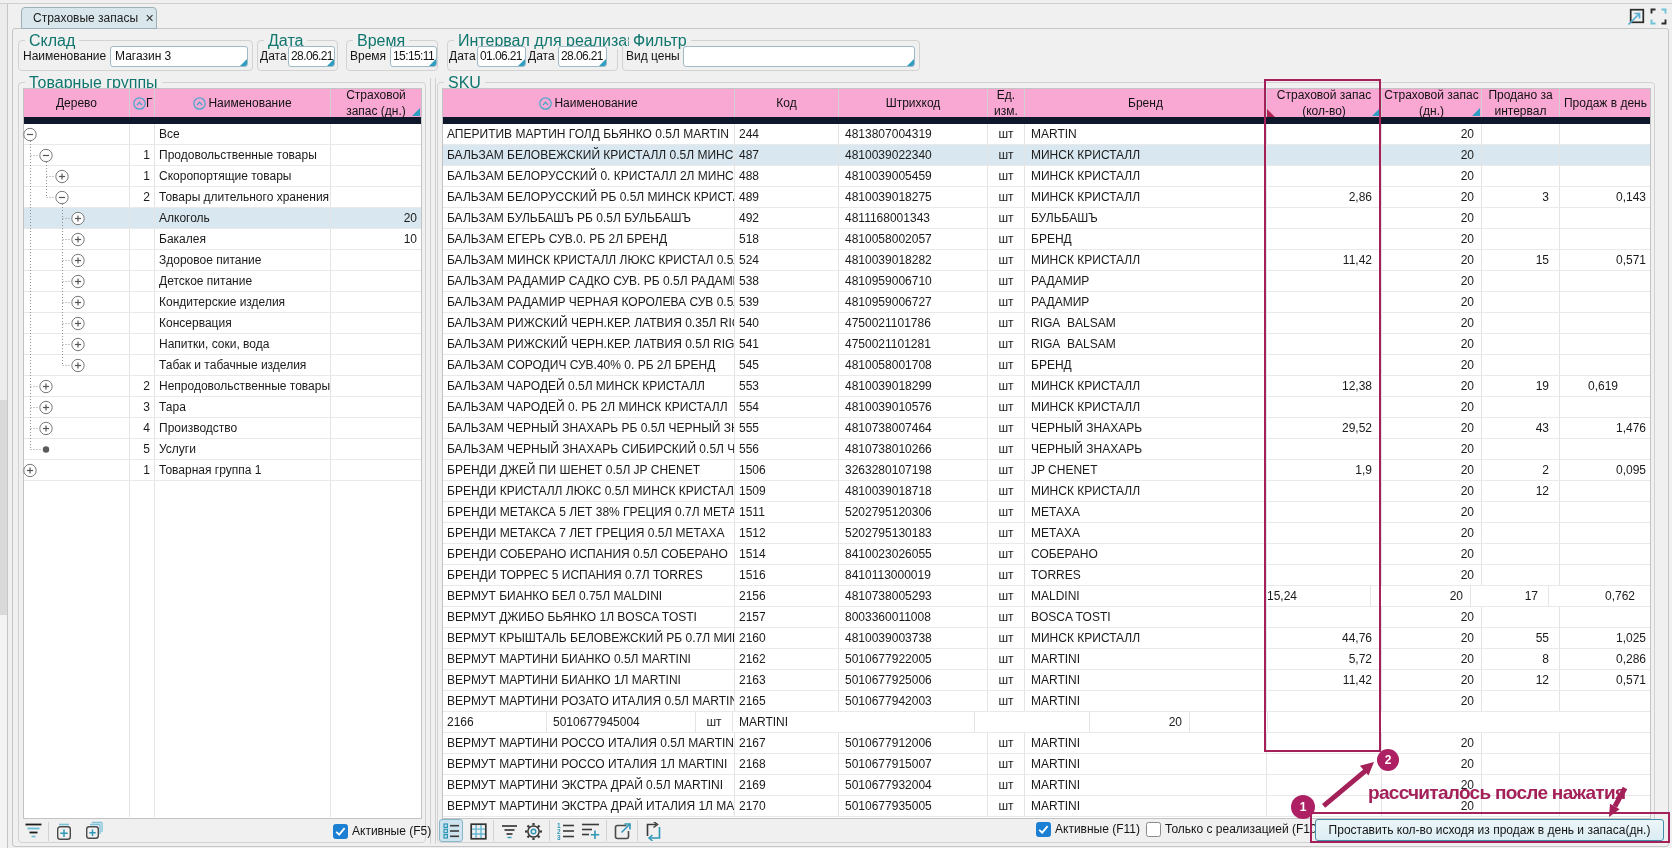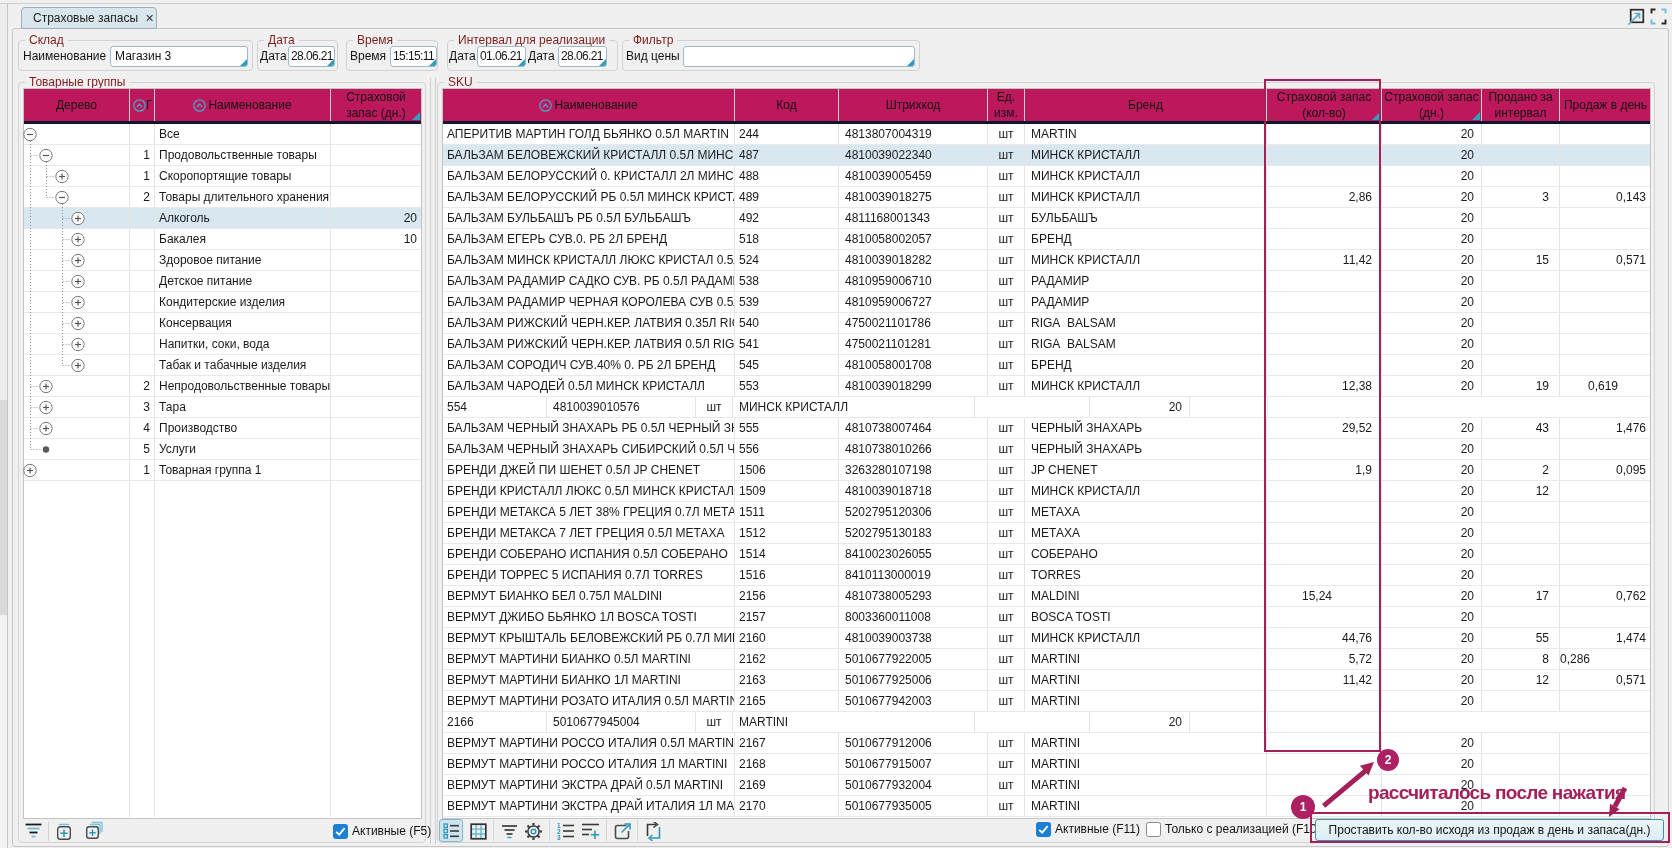--- a/index.html
+++ b/index.html
@@ -1,26 +1,26 @@
 <!DOCTYPE html>
 <html lang="ru"><head><meta charset="utf-8">
 <style>
 *{margin:0;padding:0;box-sizing:border-box}
 html,body{width:1672px;height:848px;background:#f0f0f0;font-family:"Liberation Sans",sans-serif;overflow:hidden;position:relative}
 .abs{position:absolute}
 .box{position:absolute;border:1px solid #d2d2d2;border-radius:4px}
-.boxtitle{position:absolute;top:-9px;left:6px;background:#f0f0f0;padding:0 4px;color:#7f1d1d;font-size:12px;line-height:17px;white-space:nowrap}
+.boxtitle{position:absolute;top:-9px;left:6px;background:#f0f0f0;padding:0 4px;color:#0f766e;font-size:16px;line-height:17px;white-space:nowrap}
 .lbl{position:absolute;font-size:12px;color:#141414;line-height:21px;white-space:nowrap}
 .inp{position:absolute;height:21px;background:#fff;border:1px solid #9fb9c6;border-radius:3px;font-size:12px;color:#141414;line-height:19px;padding-left:4px;white-space:nowrap;overflow:hidden}
 .inpd{padding-left:2px !important;letter-spacing:-0.6px}
 .inp::after{content:"";position:absolute;right:0;bottom:0;width:0;height:0;border-left:7px solid transparent;border-bottom:7px solid #2f9dc0}
 .hl{background:#d9e8f0 !important}
 .row{display:flex;height:21px;border-bottom:1px solid #e9e9e9;background:#fff}
 .cell{height:20px;border-right:1px solid #e4e4e4;font-size:12px;color:#1a1a1a;line-height:20px;white-space:nowrap;overflow:hidden;flex:none}
-.hdr{display:flex;background:#be185d;border-bottom:3px solid #0f172a}
+.hdr{display:flex;background:#f9a8d4;border-bottom:7px solid #0f172a}
 .hcell{position:relative;border-right:1px solid #d0d0d0;font-size:12px;color:#111;flex:none;display:flex;align-items:center;justify-content:center;text-align:center;line-height:16px}
 .tri-b{position:absolute;width:0;height:0;border-left:8px solid transparent;border-bottom:8px solid #2e9ec2}
 .crimson{position:absolute;border:2px solid #a32059;background:transparent;z-index:40}
 .acirc{position:absolute;background:#ad2164;border-radius:50%;color:#fff;font-size:12px;font-weight:bold;display:flex;align-items:center;justify-content:center;z-index:45}
 .cb{position:absolute;width:15px;height:15px}
 </style></head><body>
 <div class="abs" style="left:0;top:3px;width:7px;height:845px;background:#ececec"></div>
 <div class="abs" style="left:0;top:400px;width:7px;height:215px;background:#d9d9d9"></div>
 <div class="abs" style="left:0;top:615px;width:7px;height:233px;background:#f3f3f3"></div>
 <div class="abs" style="left:7px;top:3px;width:1px;height:845px;background:#c6c6c6"></div>
@@ -413,20 +413,21 @@
 <div class="cell" style="width:104px;padding-left:4px">553</div>
 <div class="cell" style="width:149px;padding-left:6px">4810039018299</div>
 <div class="cell" style="width:37px;text-align:center">шт</div>
 <div class="cell" style="width:242px;padding-left:6px">МИНСК КРИСТАЛЛ</div>
 <div class="cell" style="width:115px;text-align:right;padding-right:9px">12,38</div>
 <div class="cell" style="width:100px;text-align:right;padding-right:7px">20</div>
 <div class="cell" style="width:78px;text-align:right;padding-right:10px">19</div>
 <div class="cell" style="width:91px;border-right:none;text-align:center;padding-right:5px">0,619</div>
 </div>
 <div class="row">
+<div class="cell" style="width:292px;padding-left:4px">БАЛЬЗАМ ЧАРОДЕЙ 0. РБ 2Л МИНСК КРИСТАЛЛ</div>
 <div class="cell" style="width:104px;padding-left:4px">554</div>
 <div class="cell" style="width:149px;padding-left:6px">4810039010576</div>
 <div class="cell" style="width:37px;text-align:center">шт</div>
 <div class="cell" style="width:242px;padding-left:6px">МИНСК КРИСТАЛЛ</div>
 <div class="cell" style="width:115px;text-align:right;padding-right:9px"></div>
 <div class="cell" style="width:100px;text-align:right;padding-right:7px">20</div>
 <div class="cell" style="width:78px;text-align:right;padding-right:10px"></div>
 <div class="cell" style="width:91px;border-right:none;text-align:right;padding-right:5px"></div>
 </div>
 <div class="row">
@@ -516,21 +517,21 @@
 <div class="cell" style="width:100px;text-align:right;padding-right:7px">20</div>
 <div class="cell" style="width:78px;text-align:right;padding-right:10px"></div>
 <div class="cell" style="width:91px;border-right:none;text-align:right;padding-right:5px"></div>
 </div>
 <div class="row">
 <div class="cell" style="width:292px;padding-left:4px">ВЕРМУТ БИАНКО БЕЛ 0.75Л MALDINI</div>
 <div class="cell" style="width:104px;padding-left:4px">2156</div>
 <div class="cell" style="width:149px;padding-left:6px">4810738005293</div>
 <div class="cell" style="width:37px;text-align:center">шт</div>
 <div class="cell" style="width:242px;padding-left:6px">MALDINI</div>
-<div class="cell" style="width:115px;text-align:center;padding-right:14px">15,24</div>
+<div class="cell" style="width:104px;text-align:left;padding-right:14px">15,24</div>
 <div class="cell" style="width:100px;text-align:right;padding-right:7px">20</div>
 <div class="cell" style="width:78px;text-align:right;padding-right:10px">17</div>
 <div class="cell" style="width:91px;border-right:none;text-align:right;padding-right:5px">0,762</div>
 </div>
 <div class="row">
 <div class="cell" style="width:292px;padding-left:4px">ВЕРМУТ ДЖИБО БЬЯНКО 1Л BOSCA TOSTI</div>
 <div class="cell" style="width:104px;padding-left:4px">2157</div>
 <div class="cell" style="width:149px;padding-left:6px">8003360011008</div>
 <div class="cell" style="width:37px;text-align:center">шт</div>
 <div class="cell" style="width:242px;padding-left:6px">BOSCA TOSTI</div>
@@ -541,32 +542,32 @@
 </div>
 <div class="row">
 <div class="cell" style="width:292px;padding-left:4px">ВЕРМУТ КРЫШТАЛЬ БЕЛОВЕЖСКИЙ РБ 0.7Л МИНСК</div>
 <div class="cell" style="width:104px;padding-left:4px">2160</div>
 <div class="cell" style="width:149px;padding-left:6px">4810039003738</div>
 <div class="cell" style="width:37px;text-align:center">шт</div>
 <div class="cell" style="width:242px;padding-left:6px">МИНСК КРИСТАЛЛ</div>
 <div class="cell" style="width:115px;text-align:right;padding-right:9px">44,76</div>
 <div class="cell" style="width:100px;text-align:right;padding-right:7px">20</div>
 <div class="cell" style="width:78px;text-align:right;padding-right:10px">55</div>
-<div class="cell" style="width:91px;border-right:none;text-align:right;padding-right:5px">1,474</div>
+<div class="cell" style="width:91px;border-right:none;text-align:right;padding-right:5px">1,025</div>
 </div>
 <div class="row">
 <div class="cell" style="width:292px;padding-left:4px">ВЕРМУТ МАРТИНИ БИАНКО 0.5Л MARTINI</div>
 <div class="cell" style="width:104px;padding-left:4px">2162</div>
 <div class="cell" style="width:149px;padding-left:6px">5010677922005</div>
 <div class="cell" style="width:37px;text-align:center">шт</div>
 <div class="cell" style="width:242px;padding-left:6px">MARTINI</div>
 <div class="cell" style="width:115px;text-align:right;padding-right:9px">5,72</div>
 <div class="cell" style="width:100px;text-align:right;padding-right:7px">20</div>
 <div class="cell" style="width:78px;text-align:right;padding-right:10px">8</div>
-<div class="cell" style="width:91px;border-right:none;text-align:left;padding-right:5px">0,286</div>
+<div class="cell" style="width:91px;border-right:none;text-align:right;padding-right:5px">0,286</div>
 </div>
 <div class="row">
 <div class="cell" style="width:292px;padding-left:4px">ВЕРМУТ МАРТИНИ БИАНКО 1Л MARTINI</div>
 <div class="cell" style="width:104px;padding-left:4px">2163</div>
 <div class="cell" style="width:149px;padding-left:6px">5010677925006</div>
 <div class="cell" style="width:37px;text-align:center">шт</div>
 <div class="cell" style="width:242px;padding-left:6px">MARTINI</div>
 <div class="cell" style="width:115px;text-align:right;padding-right:9px">11,42</div>
 <div class="cell" style="width:100px;text-align:right;padding-right:7px">20</div>
 <div class="cell" style="width:78px;text-align:right;padding-right:10px">12</div>

